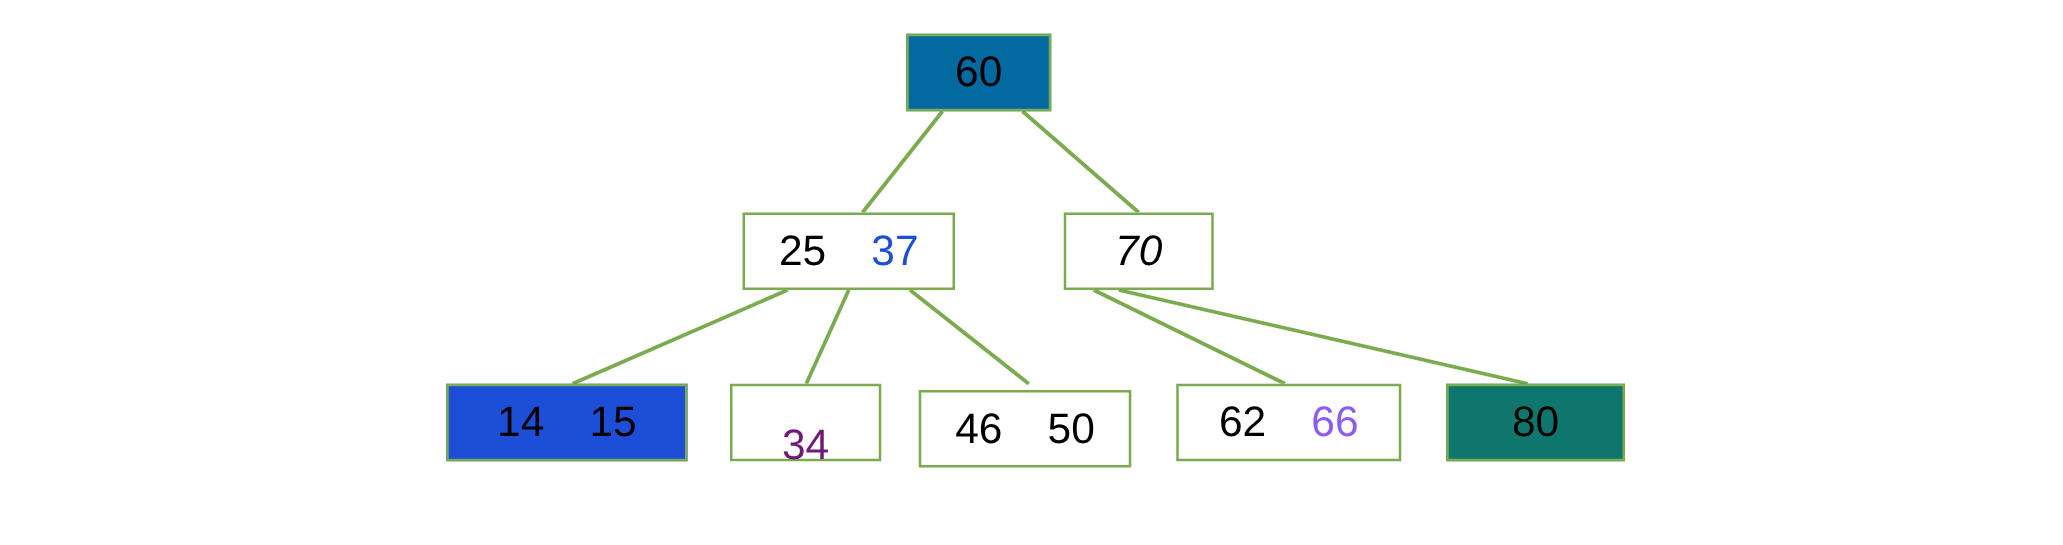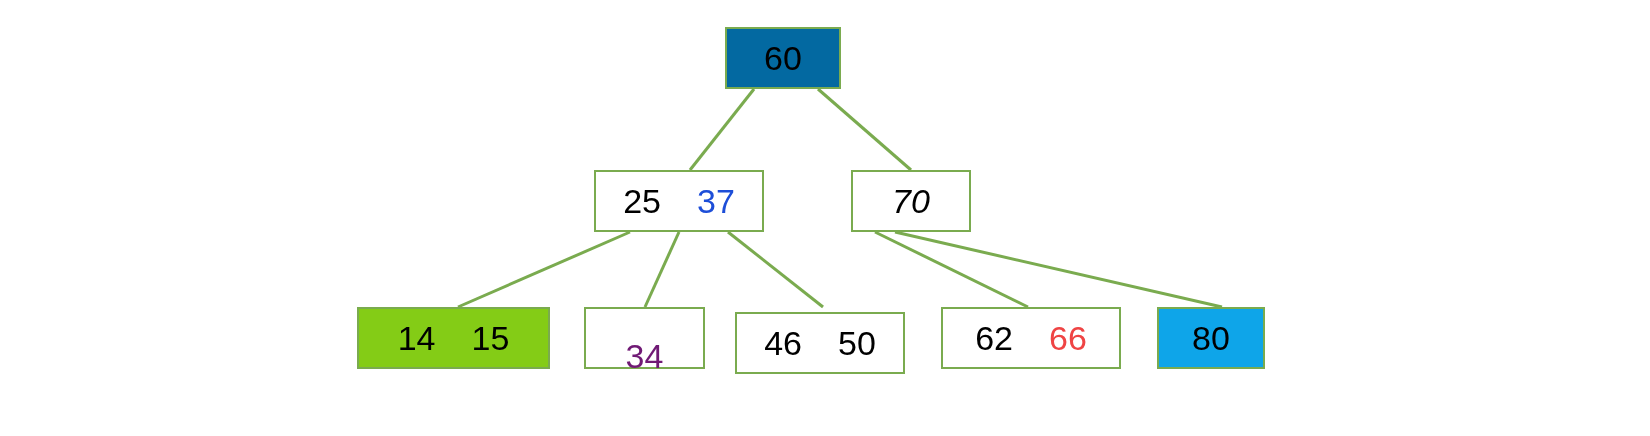--- a/index.html
+++ b/index.html
@@ -63,32 +63,32 @@
       <div class="node" style="left: 725px; top: 27px; width: 116px; height: 62px; border-color: rgb(122, 171, 79); background: #0369a1;">
         <span class="key" style="color: rgb(0, 0, 0);">60</span>
       </div>
       <div class="node" style="left: 594px; top: 170px; width: 170px; height: 62px; border-color: rgb(122, 171, 79); background: rgb(255, 255, 255);">
         <span class="key" style="color: rgb(0, 0, 0);">25</span>
         <span class="key" style="color: #1d4ed8;">37</span>
       </div>
       <div class="node" style="left: 851px; top: 170px; width: 120px; height: 62px; border-color: rgb(122, 171, 79); background: rgb(255, 255, 255); font-style: italic;">
         <span class="key" style="color: rgb(0, 0, 0);">70</span>
       </div>
-      <div class="node" style="left: 357px; top: 307px; width: 193px; height: 62px; border-color: rgb(122, 171, 79); background: #84cc16;">
+      <div class="node" style="left: 357px; top: 307px; width: 193px; height: 62px; border-color: rgb(122, 171, 79); background: #1d4ed8;">
         <span class="key" style="color: rgb(0, 0, 0);">14</span>
         <span class="key" style="color: rgb(0, 0, 0);">15</span>
       </div>
       <div class="node" style="left: 584px; top: 307px; width: 121px; height: 62px; border-color: rgb(122, 171, 79); background: rgb(255, 255, 255);">
         <span class="key" style="color: #701a75; margin-top: 36px;">34</span>
       </div>
       <div class="node" style="left: 735px; top: 312px; width: 170px; height: 62px; border-color: rgb(122, 171, 79); background: rgb(255, 255, 255);">
         <span class="key" style="color: rgb(0, 0, 0);">46</span>
         <span class="key" style="color: rgb(0, 0, 0);">50</span>
       </div>
       <div class="node" style="left: 941px; top: 307px; width: 180px; height: 62px; border-color: rgb(122, 171, 79); background: rgb(255, 255, 255);">
         <span class="key" style="color: rgb(0, 0, 0);">62</span>
-        <span class="key" style="color: #ef4444;">66</span>
+        <span class="key" style="color: #8b5cf6;">66</span>
       </div>
-      <div class="node" style="left: 1157px; top: 307px; width: 108px; height: 62px; border-color: rgb(122, 171, 79); background: #0ea5e9;">
+      <div class="node" style="left: 1157px; top: 307px; width: 143px; height: 62px; border-color: rgb(122, 171, 79); background: #0f766e;">
         <span class="key" style="color: rgb(0, 0, 0);">80</span>
       </div>
     </div>
 </div>
 
 </body></html>

